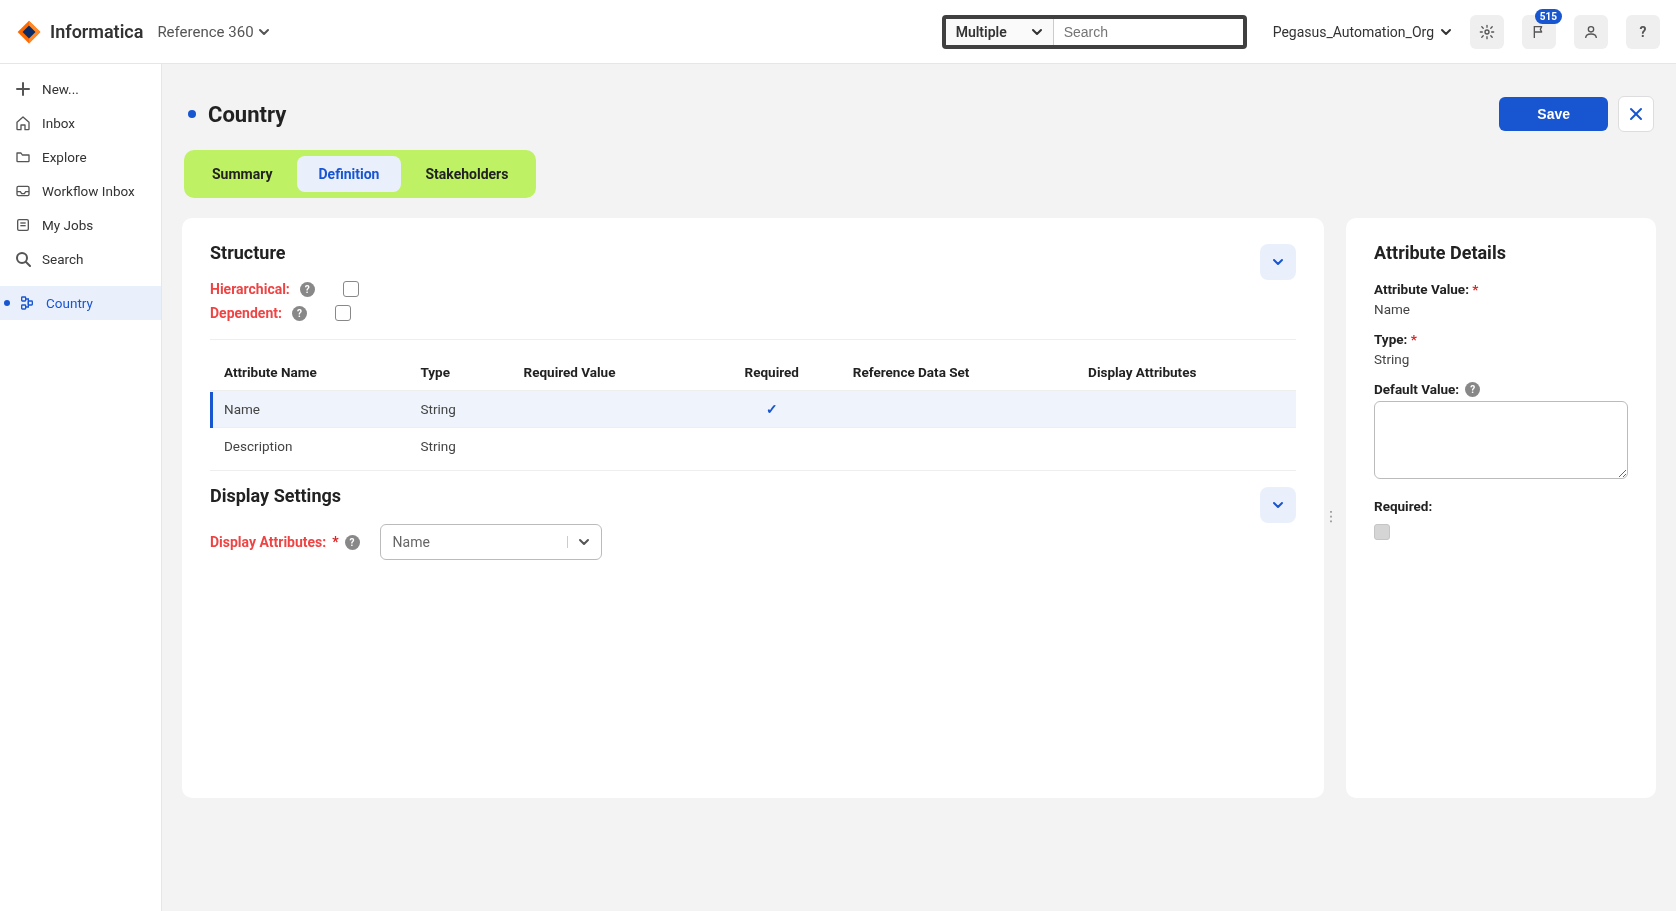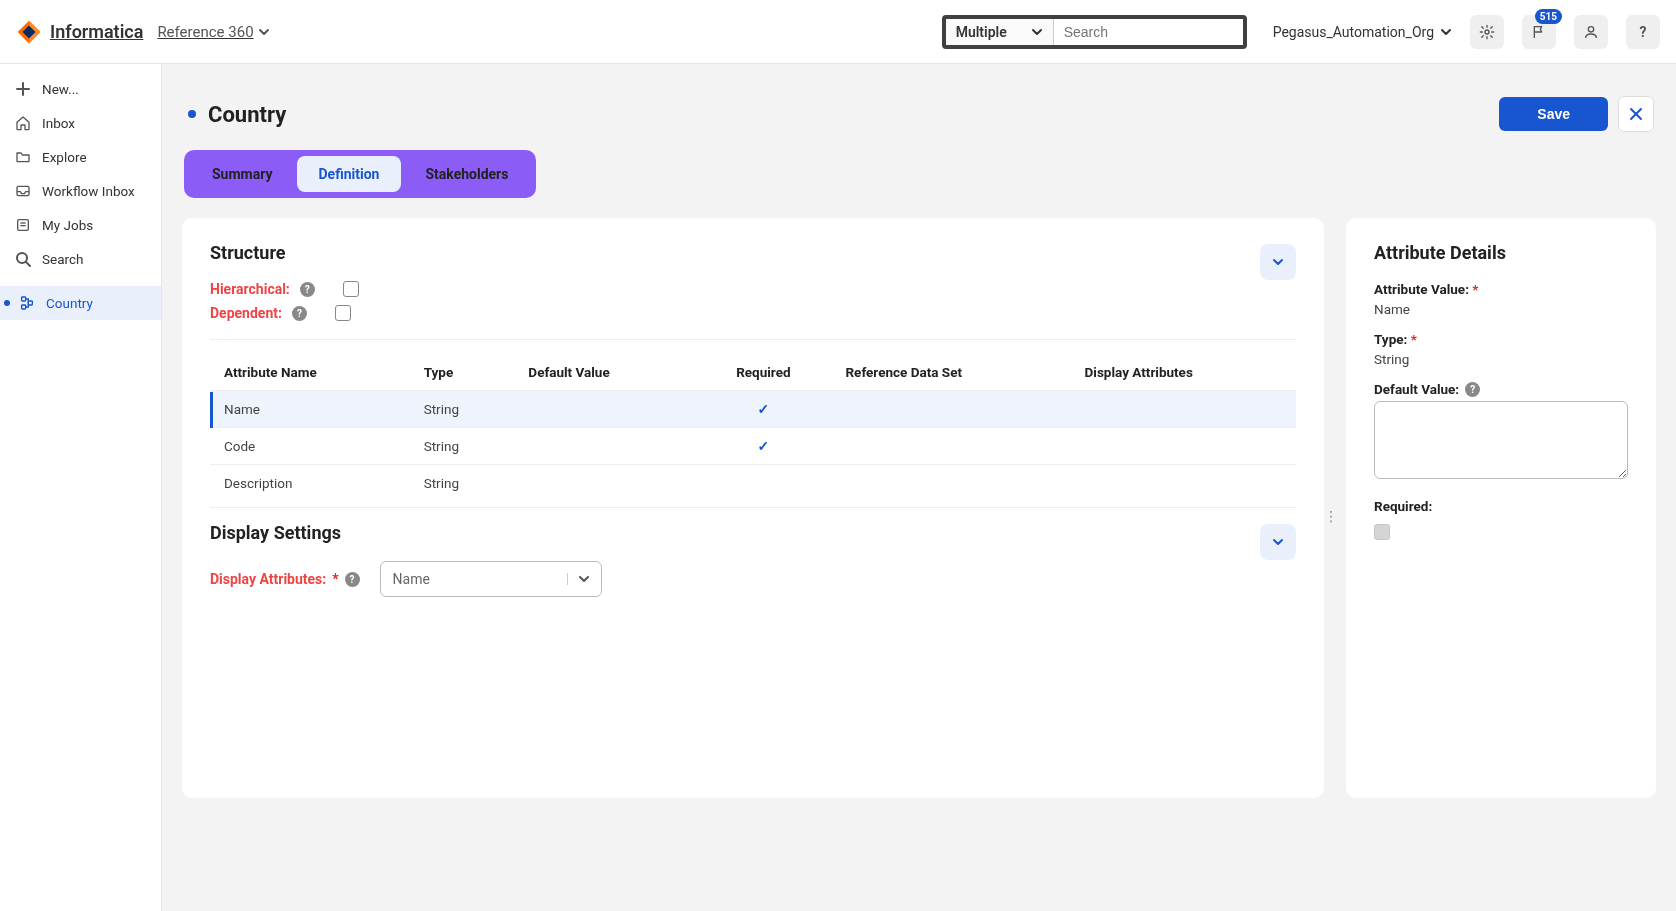--- a/index.html
+++ b/index.html
@@ -1,21 +1,21 @@
 <!DOCTYPE html>
 <html><head>
 <meta charset="utf-8">
 <style>
   * { box-sizing: border-box; margin: 0; padding: 0; }
   html, body { height: 100%; font-family: -apple-system, BlinkMacSystemFont, "Segoe UI", Roboto, Arial, sans-serif; font-size: 14px; color: #333; background: #fff; }
   body { display: flex; flex-direction: column; overflow: hidden; }
 
   
   .header { height: 64px; display: flex; align-items: center; gap: 12px; padding: 0 16px; border-bottom: 1px solid #e6e6e6; background: #fff; flex: 0 0 auto; }
-  .brand-wrap { display: flex; align-items: center; gap: 8px; text-decoration: underline; }
+  .brand-wrap { display: flex; align-items: center; gap: 8px; }
   .brand-logo { width: 26px; height: 26px; flex: 0 0 auto; }
   .brand-name { font-size: 18px; font-weight: 600; color: #333; }
   .brand-app  { font-size: 15px; color: #555; margin-left: 6px; display: flex; align-items: center; gap: 4px; }
   .header-spacer { flex: 1 1 auto; }
 
   .searchbar { display: flex; align-items: center; border: 4px solid #404040; border-radius: 4px; width: 305px; height: 34px; overflow: hidden; }
   .searchbar .scope { display:flex; align-items:center; justify-content:space-between; gap:6px; padding: 0 10px; height:100%; font-weight:600; border-right:1px solid #ccc; background:#fafafa; min-width:108px; cursor:pointer; }
   .searchbar input { flex:1 1 auto; border:none; outline:none; padding:0 10px; font-size:14px; background:transparent; }
   .searchbar .mag { padding:0 8px; color:#555; cursor:pointer; }
 
@@ -38,21 +38,21 @@
   
   .main { flex:1 1 auto; background:#f4f3f3; overflow:auto; padding:20px 20px 20px 20px; position:relative; }
   .page-head { display:flex; align-items:center; justify-content:space-between; margin:12px 2px 18px; }
   .page-title-wrap { display:flex; align-items:center; gap:12px; }
   .dirty-dot { width:8px; height:8px; background:#1755d1; border-radius:50%; display:inline-block; margin-left:4px; }
   .page-title { font-size:22px; font-weight:700; color:#222; }
   .head-actions { display:flex; align-items:center; gap:10px; }
   .btn-primary { background:#1755d1; color:#fff; border:none; padding:9px 38px; border-radius:6px; font-weight:700; font-size:14px; cursor:pointer; }
   .btn-icon { width:36px; height:36px; border-radius:6px; background:#fff; border:1px solid #ddd; display:flex; align-items:center; justify-content:center; color:#1755d1; cursor:pointer; }
 
-  .tabs { display:inline-flex; background:#8b5cf6; border-radius:10px; padding:6px; gap:2px; margin-bottom:20px; margin-left:2px; }
+  .tabs { display:inline-flex; background:#bef264; border-radius:10px; padding:6px; gap:2px; margin-bottom:20px; margin-left:2px; }
   .tab { padding:10px 22px; font-weight:700; color:#222; border-radius:8px; cursor:pointer; font-size:14px; }
   .tab.active { background:#eaf0fb; color:#1755d1; }
 
   .content-row { display:flex; gap:22px; align-items:stretch; }
   .panel { background:#fff; border-radius:10px; padding:24px 28px; flex:1 1 auto; min-height:580px; position:relative; }
   .side-panel { background:#fff; border-radius:10px; padding:24px 28px 24px 28px; width:310px; flex:0 0 auto; }
 
   .section-title { font-size:18px; font-weight:700; color:#222; margin-bottom:18px; }
   .section-head { display:flex; align-items:center; justify-content:space-between; }
   .chip-btn { width:36px; height:36px; border-radius:8px; background:#eaf0fb; display:flex; align-items:center; justify-content:center; color:#1755d1; cursor:pointer; }
@@ -283,37 +283,29 @@
         </div>
 
         <hr class="sep">
 
 
         <table class="attr">
           <thead>
             <tr>
               <th>Attribute Name</th>
               <th>Type</th>
-              <th>Default Value</th>
+              <th>Required Value</th>
               <th style="text-align:center;">Required</th>
               <th>Reference Data Set</th>
               <th>Display Attributes</th>
             </tr>
           </thead>
           <tbody>
             <tr class="selected">
               <td>Name</td>
-              <td>String</td>
-              <td></td>
-              <td style="text-align:center;"><span class="check">✓</span></td>
-              <td></td>
-              <td></td>
-            </tr>
-            <tr>
-              <td>Code</td>
               <td>String</td>
               <td></td>
               <td style="text-align:center;"><span class="check">✓</span></td>
               <td></td>
               <td></td>
             </tr>
             <tr>
               <td>Description</td>
               <td>String</td>
               <td></td>

